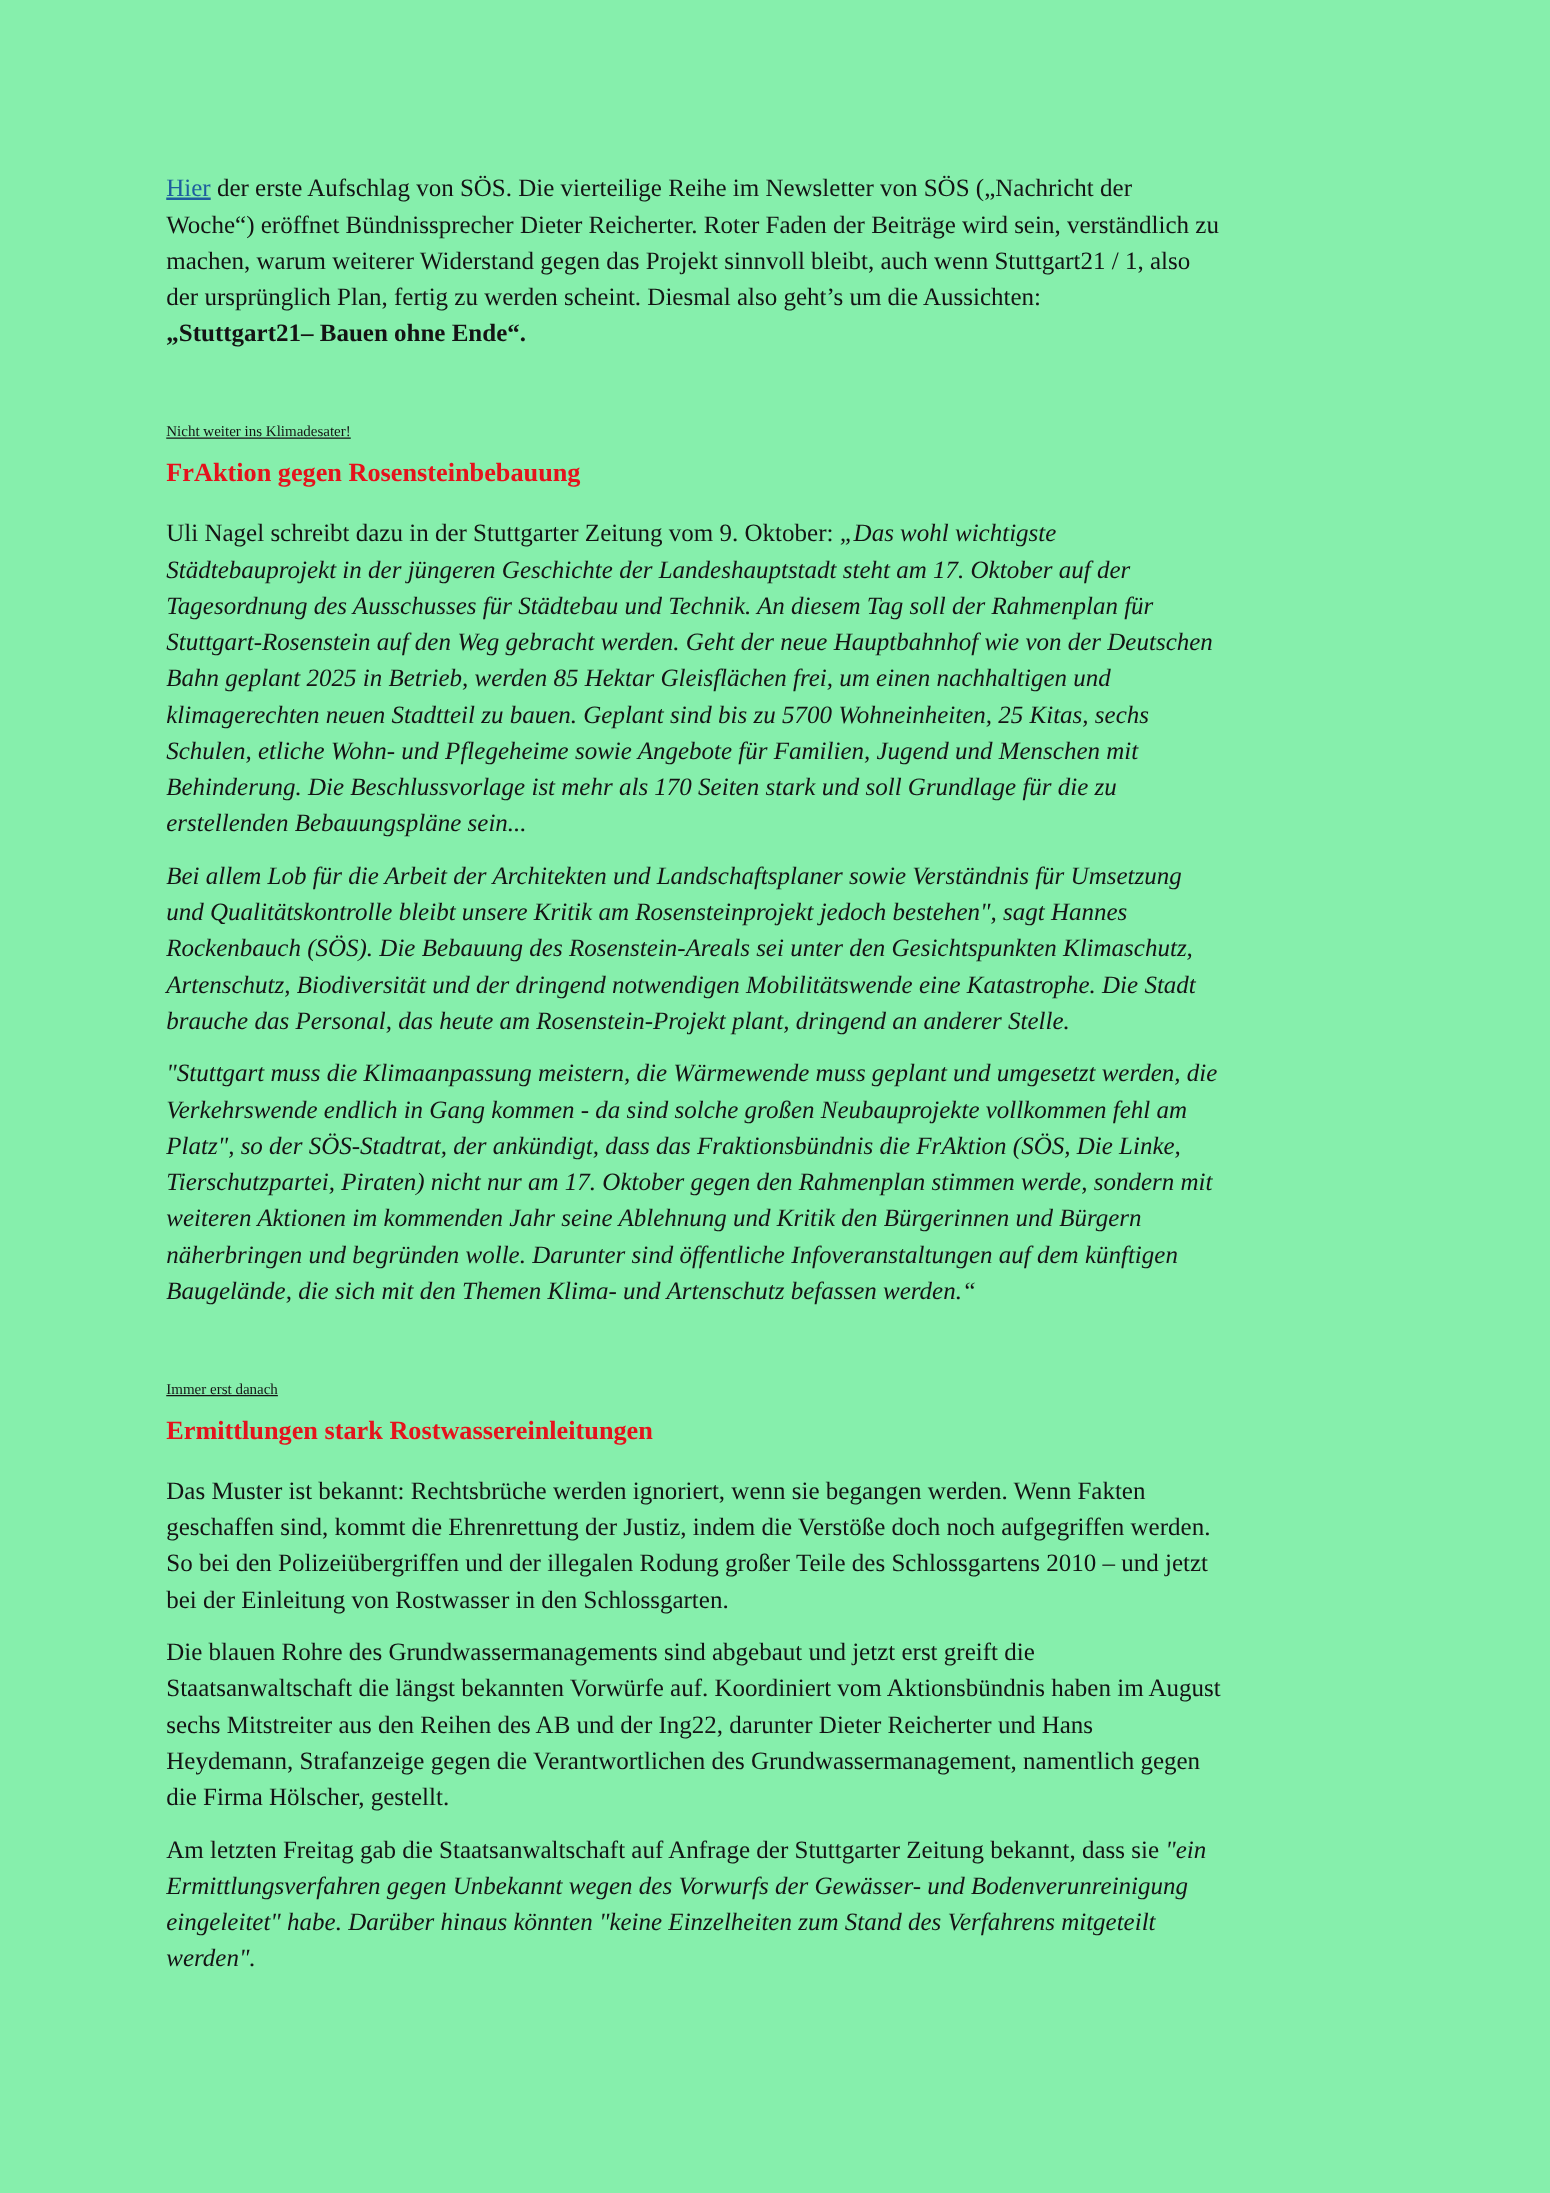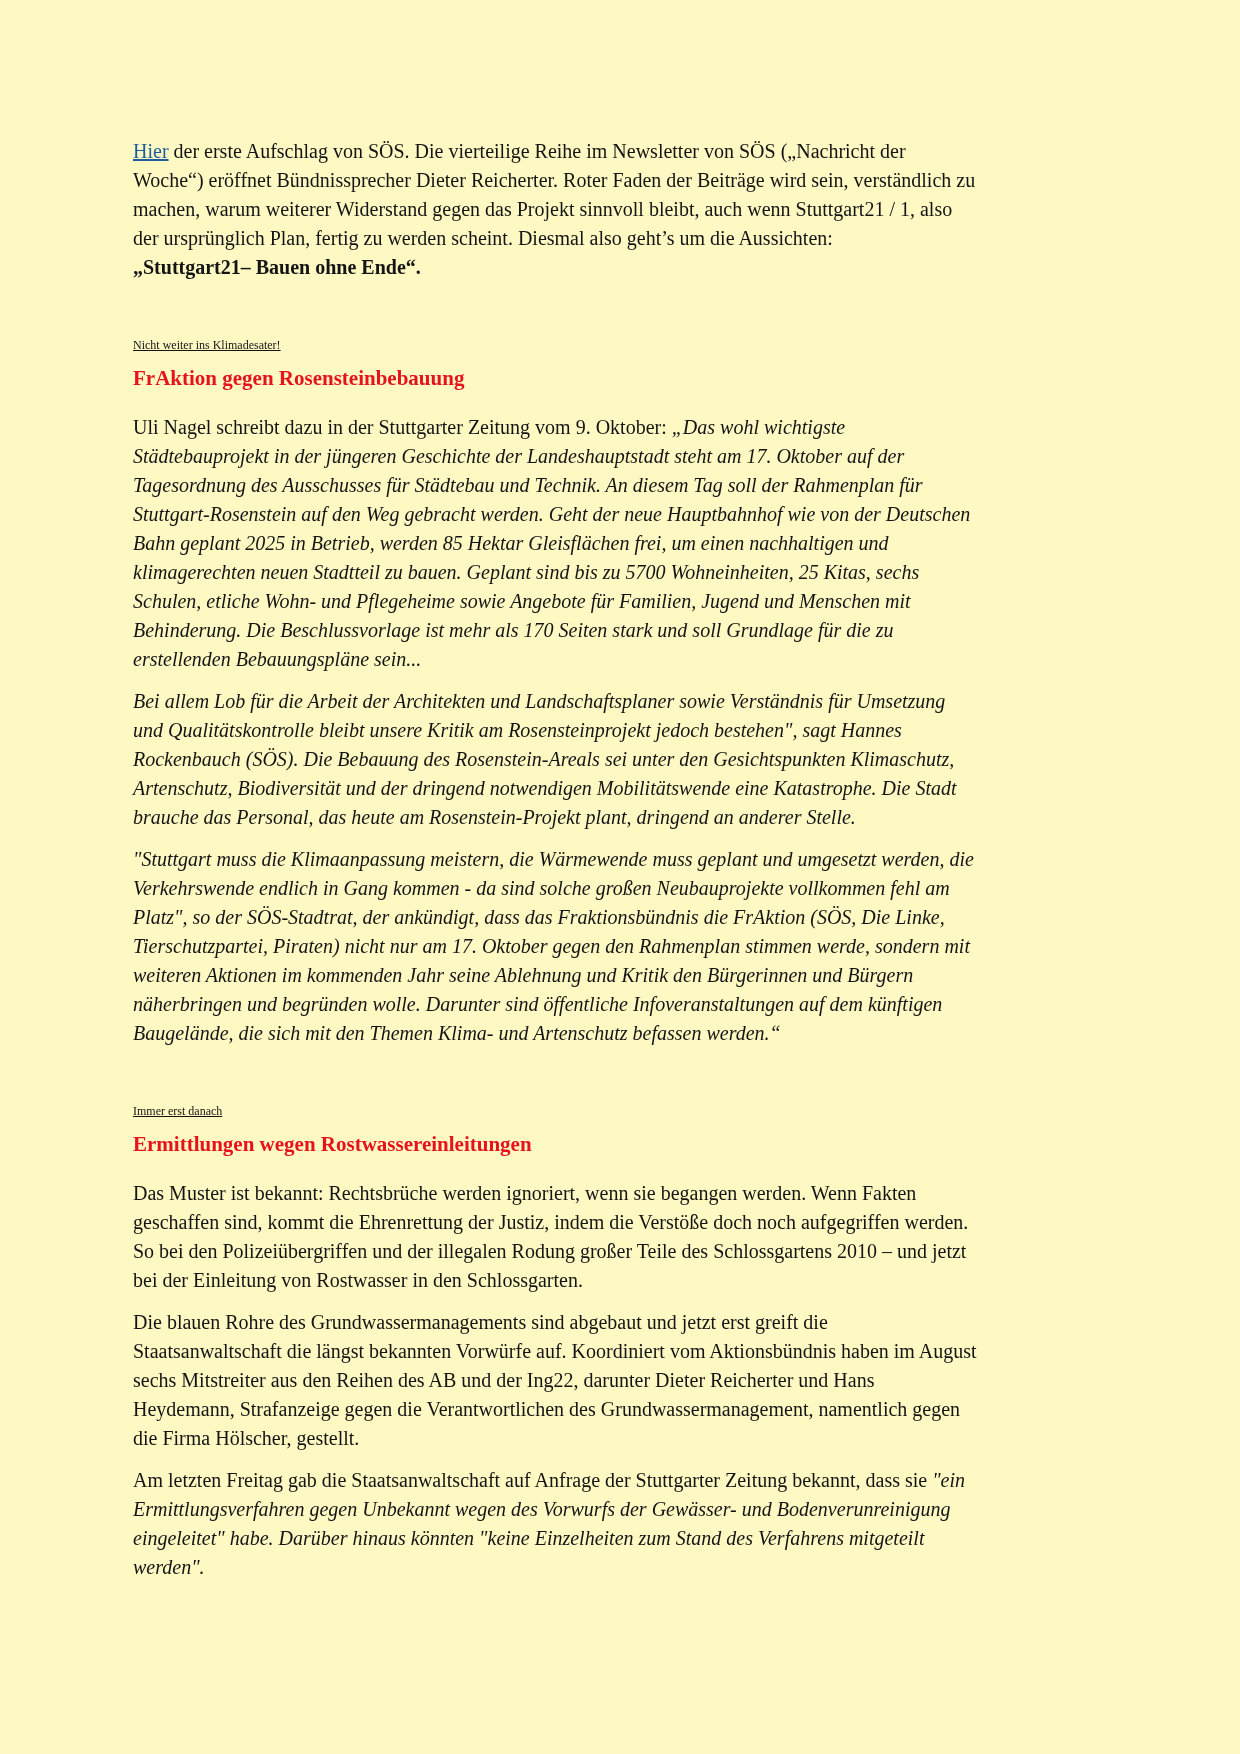--- a/index.html
+++ b/index.html
@@ -7,21 +7,21 @@
   body {
     width: 1240px;
     min-height: 1754px;
     font-family: "Liberation Serif", "DejaVu Serif", serif;
     color: #141414;
   }
   .page {
     width: 1240px;
     min-height: 1754px;
     padding: 137px 263px 120px 133px;
-    background: #fef9c3;
+    background: #86efac;
     font-family: Liberation Serif, serif;
   }
   p.body-text {
     font-size: 20px;
     line-height: 29px;
     margin: 0 0 13px 0;
     text-align: left;
   }
   .bold-line {
     display: block;
@@ -67,21 +67,21 @@
 
   <p class="body-text"><span>Uli Nagel schreibt dazu in der Stuttgarter Zeitung vom 9. Oktober: </span><span class="italic">„Das wohl wichtigste Städtebauprojekt in der jüngeren Geschichte der Landeshauptstadt steht am 17. Oktober auf der Tagesordnung des Ausschusses für Städtebau und Technik. An diesem Tag soll der Rahmenplan für Stuttgart-Rosenstein auf den Weg gebracht werden. Geht der neue Hauptbahnhof wie von der Deutschen Bahn geplant 2025 in Betrieb, werden 85 Hektar Gleisflächen frei, um einen nachhaltigen und klimagerechten neuen Stadtteil zu bauen. Geplant sind bis zu 5700 Wohneinheiten, 25 Kitas, sechs Schulen, etliche Wohn- und Pflegeheime sowie Angebote für Familien, Jugend und Menschen mit Behinderung. Die Beschlussvorlage ist mehr als 170 Seiten stark und soll Grundlage für die zu erstellenden Bebauungspläne sein...</span></p>
 
   <p class="body-text italic">Bei allem Lob für die Arbeit der Architekten und Landschaftsplaner sowie Verständnis für Umsetzung und Qualitätskontrolle bleibt unsere Kritik am Rosensteinprojekt jedoch bestehen", sagt Hannes Rockenbauch (SÖS). Die Bebauung des Rosenstein-Areals sei unter den Gesichtspunkten Klimaschutz, Artenschutz, Biodiversität und der dringend notwendigen Mobilitätswende eine Katastrophe. Die Stadt brauche das Personal, das heute am Rosenstein-Projekt plant, dringend an anderer Stelle.</p>
 
   <p class="body-text italic">"Stuttgart muss die Klimaanpassung meistern, die Wärmewende muss geplant und umgesetzt werden, die Verkehrswende endlich in Gang kommen - da sind solche großen Neubauprojekte vollkommen fehl am Platz", so der SÖS-Stadtrat, der ankündigt, dass das Fraktionsbündnis die FrAktion (SÖS, Die Linke, Tierschutzpartei, Piraten) nicht nur am 17. Oktober gegen den Rahmenplan stimmen werde, sondern mit weiteren Aktionen im kommenden Jahr seine Ablehnung und Kritik den Bürgerinnen und Bürgern näherbringen und begründen wolle. Darunter sind öffentliche Infoveranstaltungen auf dem künftigen Baugelände, die sich mit den Themen Klima- und Artenschutz befassen werden.“</p>
 
   <div class="kicker-row">
     <span class="kicker">Immer erst danach</span>
   </div>
-  <h1 class="headline">Ermittlungen wegen Rostwassereinleitungen</h1>
+  <h1 class="headline">Ermittlungen stark Rostwassereinleitungen</h1>
 
   <p class="body-text">Das Muster ist bekannt: Rechtsbrüche werden ignoriert, wenn sie begangen werden. Wenn Fakten geschaffen sind, kommt die Ehrenrettung der Justiz, indem die Verstöße doch noch aufgegriffen werden. So bei den Polizeiübergriffen und der illegalen Rodung großer Teile des Schlossgartens 2010 – und jetzt bei der Einleitung von Rostwasser in den Schlossgarten.</p>
 
   <p class="body-text">Die blauen Rohre des Grundwassermanagements sind abgebaut und jetzt erst greift die Staatsanwaltschaft die längst bekannten Vorwürfe auf. Koordiniert vom Aktionsbündnis haben im August sechs Mitstreiter aus den Reihen des AB und der Ing22, darunter Dieter Reicherter und Hans Heydemann, Strafanzeige gegen die Verantwortlichen des Grundwassermanagement, namentlich gegen die Firma Hölscher, gestellt.</p>
 
   <p class="body-text"><span>Am letzten Freitag gab die Staatsanwaltschaft auf Anfrage der Stuttgarter Zeitung bekannt, dass sie </span><span class="italic">"ein Ermittlungsverfahren gegen Unbekannt wegen des Vorwurfs der Gewässer- und Bodenverunreinigung eingeleitet" habe. Darüber hinaus könnten "keine Einzelheiten zum Stand des Verfahrens mitgeteilt werden".</span></p>
 
 </div>
 
 </body></html>

